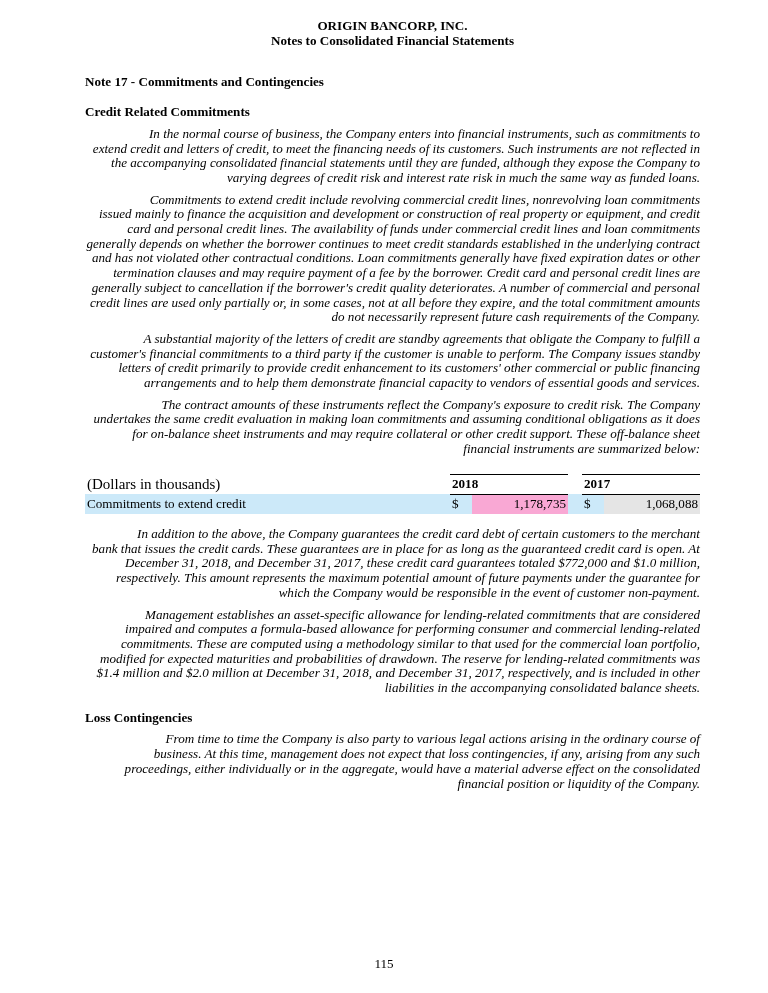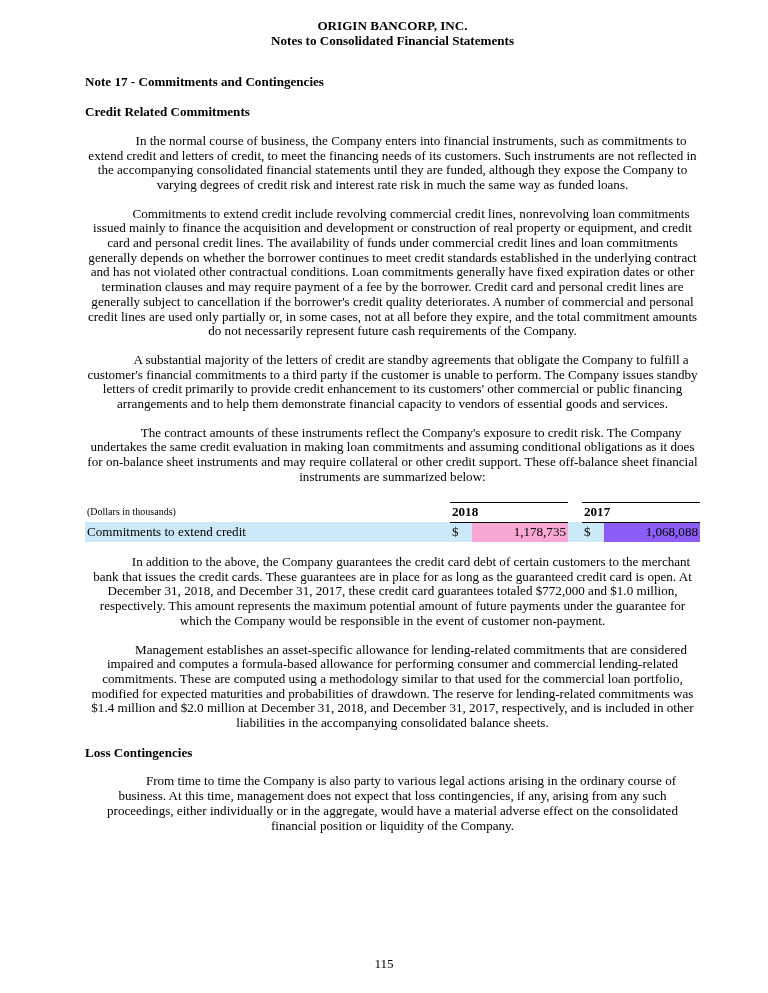--- a/index.html
+++ b/index.html
@@ -23,23 +23,24 @@
   }
   .note-title {
     font-weight: bold;
     margin-top: 27px;
   }
   .section-heading {
     font-weight: bold;
     margin-top: 15px;
   }
   p.body-para {
-    margin: 14px 0 0 0;
+    margin: 7px 0 0 0;
     text-indent: 37px;
-    text-align: center;
+    text-align: right;
+    font-style: italic;
   }
   table.fin-table {
     border-collapse: collapse;
     width: 100%;
     margin-top: 17px;
     font-size: 13.1px;
   }
   table.fin-table td {
     padding: 2px 2px 2.5px 2px;
     vertical-align: bottom;
@@ -47,21 +48,21 @@
   }
   td.col-label { width: auto; text-align: left; }
   td.col-dollar { width: 18px; text-align: left; }
   td.col-value { width: 92px; text-align: right; }
   td.col-gap { width: 10px; padding: 0; }
   .spanner-cell {
     text-align: center;
     font-weight: bold;
   }
   .units-cell {
-    font-size: 10px;
+    font-size: 15px;
     vertical-align: bottom;
   }
   .colhead-cell {
     font-weight: bold;
     border-top: 1px solid #000;
     border-bottom: 1px solid #000;
   }
   .page-footer {
     position: absolute;
     top: 957px;
@@ -94,21 +95,21 @@
       <td class="colhead-cell" colspan="2">2018</td>
       <td class="col-gap"></td>
       <td class="colhead-cell" colspan="2">2017</td>
     </tr>
     <tr class="hl-row">
       <td class="col-label" style="background-color: rgb(204, 233, 249);">Commitments to extend credit</td>
       <td class="col-dollar" style="background-color: rgb(204, 233, 249);">$</td>
       <td class="col-value" style="background-color: #f9a8d4;">1,178,735</td>
       <td class="col-gap" style="background-color: rgb(204, 233, 249);"></td>
       <td class="col-dollar" style="background-color: rgb(204, 233, 249);">$</td>
-      <td class="col-value" style="background-color: #8b5cf6;">1,068,088</td>
+      <td class="col-value" style="background-color: #e5e5e5;">1,068,088</td>
     </tr>
   </tbody>
     </table>
 
   <p class="body-para" style="margin-top:13px;">In addition to the above, the Company guarantees the credit card debt of certain customers to the merchant bank that issues the credit cards. These guarantees are in place for as long as the guaranteed credit card is open. At December 31, 2018, and December 31, 2017, these credit card guarantees totaled $772,000 and $1.0 million, respectively. This amount represents the maximum potential amount of future payments under the guarantee for which the Company would be responsible in the event of customer non-payment.</p>
   <p class="body-para">Management establishes an asset-specific allowance for lending-related commitments that are considered impaired and computes a formula-based allowance for performing consumer and commercial lending-related commitments. These are computed using a methodology similar to that used for the commercial loan portfolio, modified for expected maturities and probabilities of drawdown. The reserve for lending-related commitments was $1.4 million and $2.0 million at December 31, 2018, and December 31, 2017, respectively, and is included in other liabilities in the accompanying consolidated balance sheets.</p>
 
   <div class="section-heading">Loss Contingencies</div>
 
   <p class="body-para">From time to time the Company is also party to various legal actions arising in the ordinary course of business. At this time, management does not expect that loss contingencies, if any, arising from any such proceedings, either individually or in the aggregate, would have a material adverse effect on the consolidated financial position or liquidity of the Company.</p>

